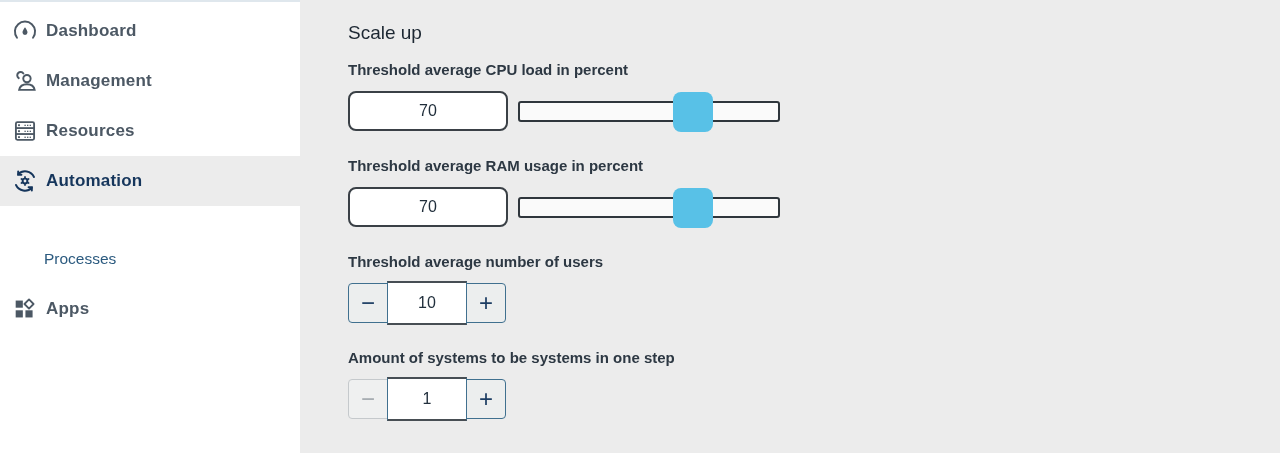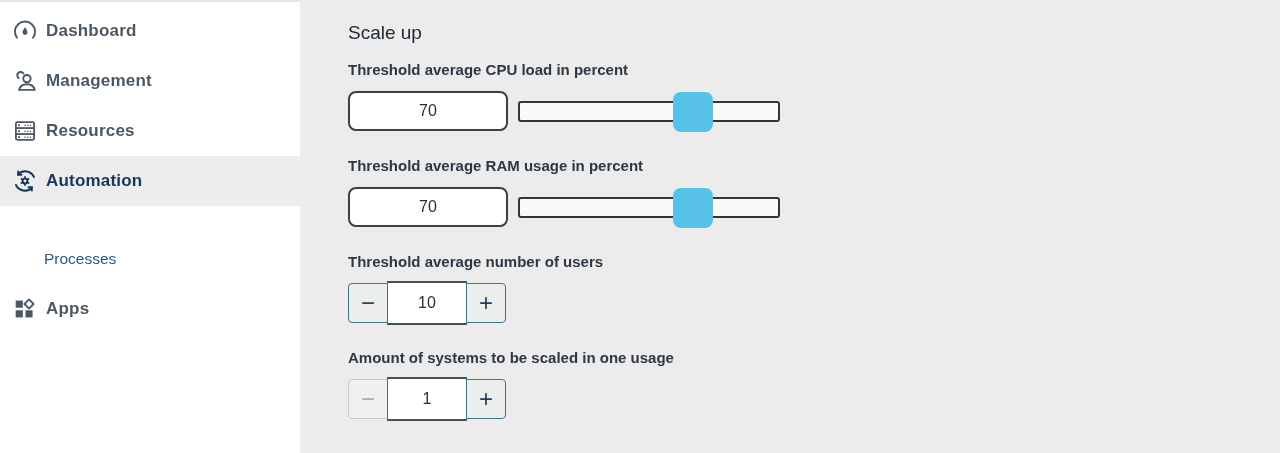--- a/index.html
+++ b/index.html
@@ -276,21 +276,21 @@
 
   <div class="group-label">Threshold average number of users</div>
   <div class="control-row">
     <div class="stepper">
       <div class="stepper-btn minus">−</div>
       <input class="stepper-value" type="text" value="10" style="">
       <div class="stepper-btn plus">+</div>
     </div>
   </div>
 
-  <div class="group-label">Amount of systems to be scaled in one usage</div>
+  <div class="group-label">Amount of systems to be systems in one step</div>
   <div class="control-row">
     <div class="stepper">
       <div class="stepper-btn minus disabled">−</div>
       <input class="stepper-value" type="text" value="1" style="">
       <div class="stepper-btn plus">+</div>
     </div>
   </div>
 
 </main>
 

